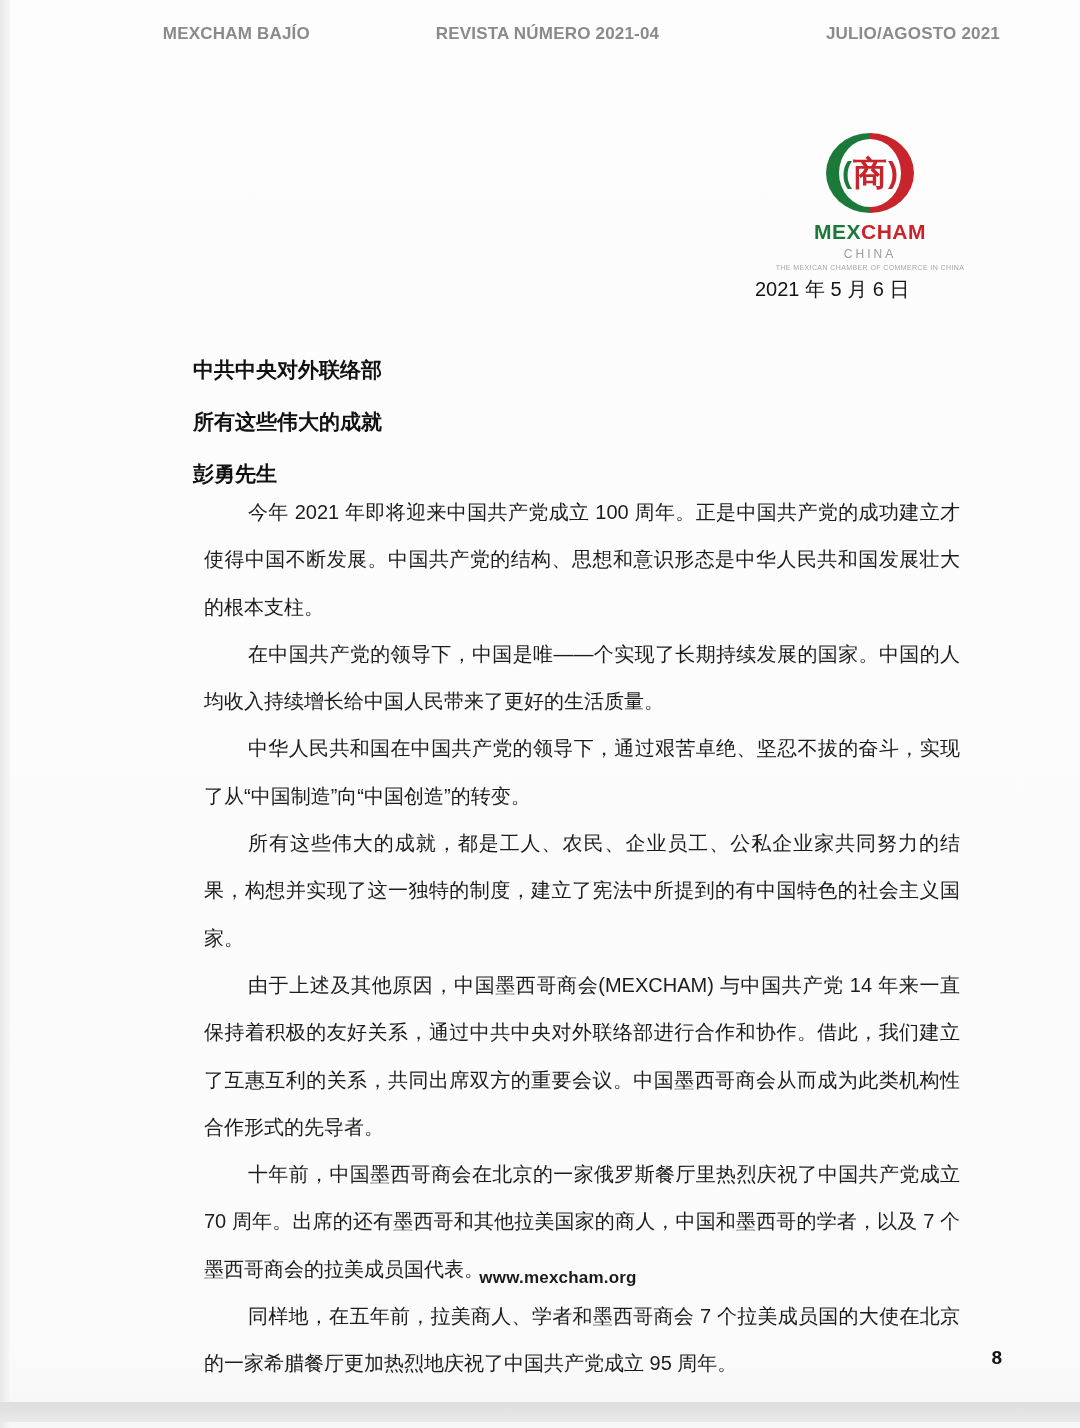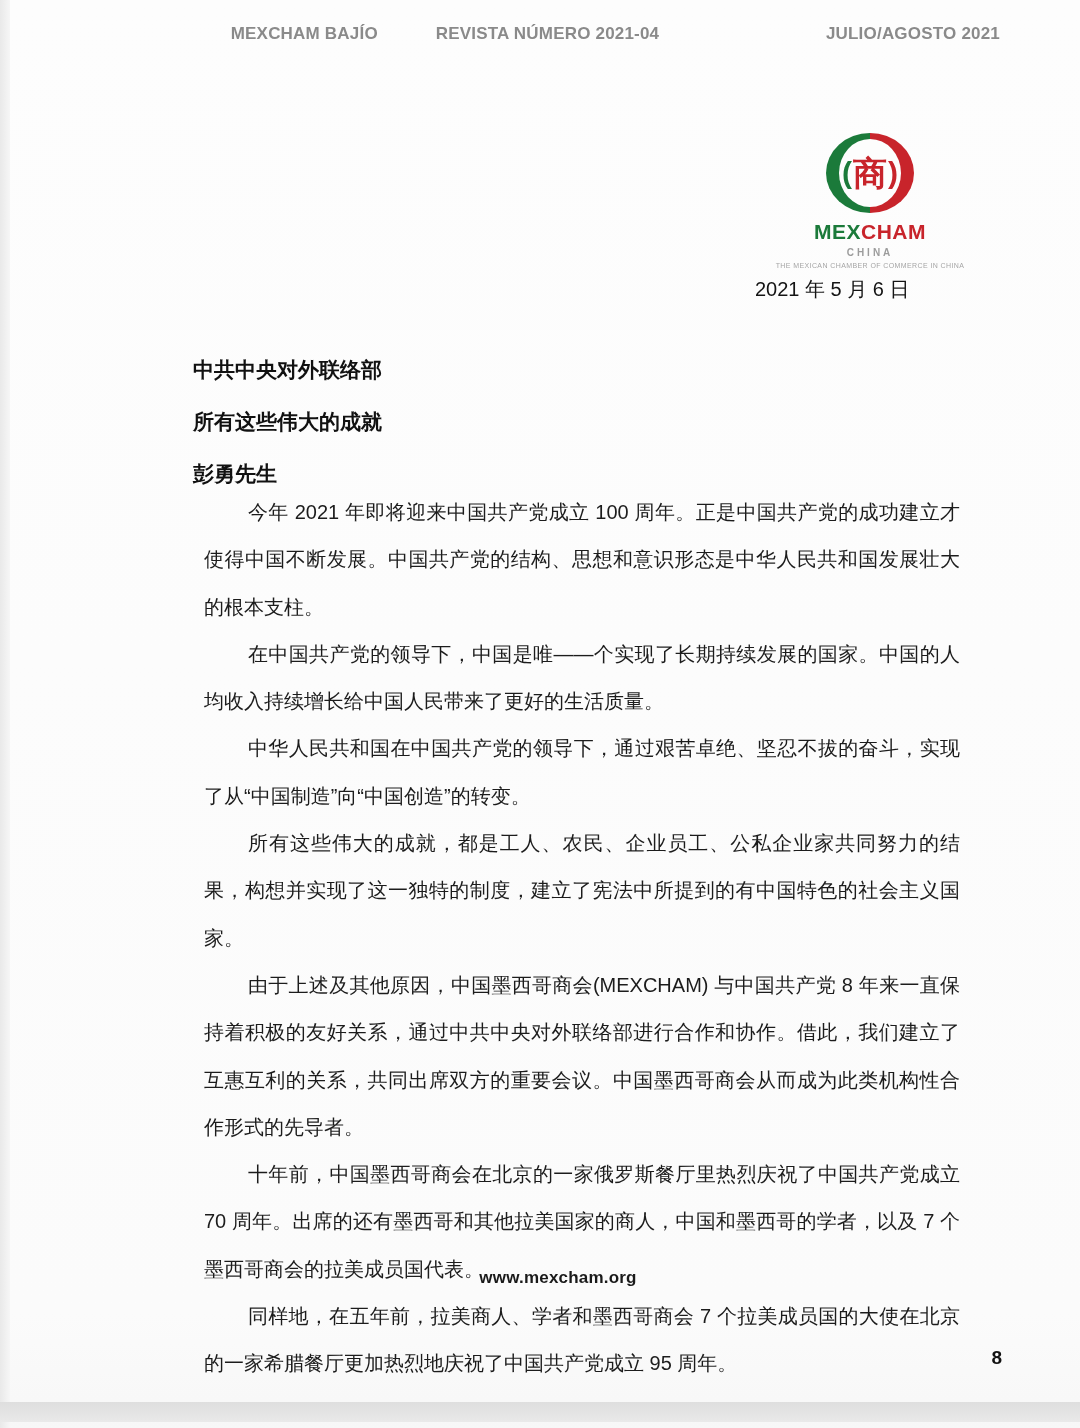--- a/index.html
+++ b/index.html
@@ -18,21 +18,21 @@
     position:absolute; left:0; bottom:6px; height:20px; width:100%;
     background:linear-gradient(180deg,#dedede,#e9e9e9);
   }
   
   .header {
     position:absolute; top:24px; left:95px; right:80px;
     display:flex; align-items:flex-start;
     color:#8a8a8a; font-weight:700; font-size:17px; letter-spacing:0.2px;
     white-space:nowrap;
   }
-  .header .h-left  { flex:1; text-align:right; }
+  .header .h-left  { flex:1; text-align:center; }
   .header .h-center{ flex:1.2; text-align:center; }
   .header .h-right { flex:1; text-align:right; }
   
   .logo {
     position:absolute; top:133px; left:768px; width:204px;
     text-align:center; line-height:1;
   }
   .logo-ring {
     width:88px; height:80px; margin:0 auto; border-radius:50%;
     background:linear-gradient(90deg,#1b7a3a 0 50%,#c8242b 50% 100%);
@@ -41,21 +41,21 @@
   .logo-core {
     width:62px; height:68px; border-radius:50%; background:#fdfdfd;
     display:flex; align-items:center; justify-content:center; gap:1px;
   }
   .logo-paren-l { color:#1b7a3a; font-weight:700; font-size:30px; }
   .logo-paren-r { color:#c8242b; font-weight:700; font-size:30px; }
   .logo-glyph   { color:#c8242b; font-weight:700; font-size:34px; }
   .logo-brand { margin-top:8px; font-size:21px; font-weight:700; letter-spacing:0.5px; }
   .logo-brand .mex  { color:#1b7a3a; }
   .logo-brand .cham { color:#c8242b; }
-  .logo-country { margin-top:6px; font-size:10px; color:#9c9c9c; letter-spacing:3px; font-weight:700; }
+  .logo-country { margin-top:6px; font-size:12px; color:#9c9c9c; letter-spacing:3px; font-weight:400; }
   .logo-tagline { margin-top:4px; font-size:7px; color:#a5a5a5; letter-spacing:0.4px; white-space:nowrap; }
   
   .letter-date {
     position:absolute; top:276px; left:755px;
     font-size:20px; color:#141414;
   }
   .recipient {
     position:absolute; top:344px; left:193px;
     font-size:21px; font-weight:700; color:#111; line-height:52px;
   }
@@ -108,21 +108,21 @@
     <div>中共中央对外联络部</div>
     <div>所有这些伟大的成就</div>
     <div>彭勇先生</div>
   </div>
 
   <div class="body-text">
     <p>今年 2021 年即将迎来中国共产党成立 100 周年。正是中国共产党的成功建立才使得中国不断发展。中国共产党的结构、思想和意识形态是中华人民共和国发展壮大的根本支柱。</p>
     <p>在中国共产党的领导下，中国是唯——个实现了长期持续发展的国家。中国的人均收入持续增长给中国人民带来了更好的生活质量。</p>
     <p>中华人民共和国在中国共产党的领导下，通过艰苦卓绝、坚忍不拔的奋斗，实现了从“中国制造”向“中国创造”的转变。</p>
     <p>所有这些伟大的成就，都是工人、农民、企业员工、公私企业家共同努力的结果，构想并实现了这一独特的制度，建立了宪法中所提到的有中国特色的社会主义国家。</p>
-    <p>由于上述及其他原因，中国墨西哥商会(MEXCHAM) 与中国共产党 8 年来一直保持着积极的友好关系，通过中共中央对外联络部进行合作和协作。借此，我们建立了互惠互利的关系，共同出席双方的重要会议。中国墨西哥商会从而成为此类机构性合作形式的先导者。</p>
+    <p>由于上述及其他原因，中国墨西哥商会(MEXCHAM) 与中国共产党 14 年来一直保持着积极的友好关系，通过中共中央对外联络部进行合作和协作。借此，我们建立了互惠互利的关系，共同出席双方的重要会议。中国墨西哥商会从而成为此类机构性合作形式的先导者。</p>
     <p>十年前，中国墨西哥商会在北京的一家俄罗斯餐厅里热烈庆祝了中国共产党成立 70 周年。出席的还有墨西哥和其他拉美国家的商人，中国和墨西哥的学者，以及 7 个墨西哥商会的拉美成员国代表。</p>
     <p>同样地，在五年前，拉美商人、学者和墨西哥商会 7 个拉美成员国的大使在北京的一家希腊餐厅更加热烈地庆祝了中国共产党成立 95 周年。</p>
   </div>
 
   <div class="footer-url">www.mexcham.org</div>
   <div class="page-number">8</div>
 
   <div class="bottom-band"></div>
 </div>
 

